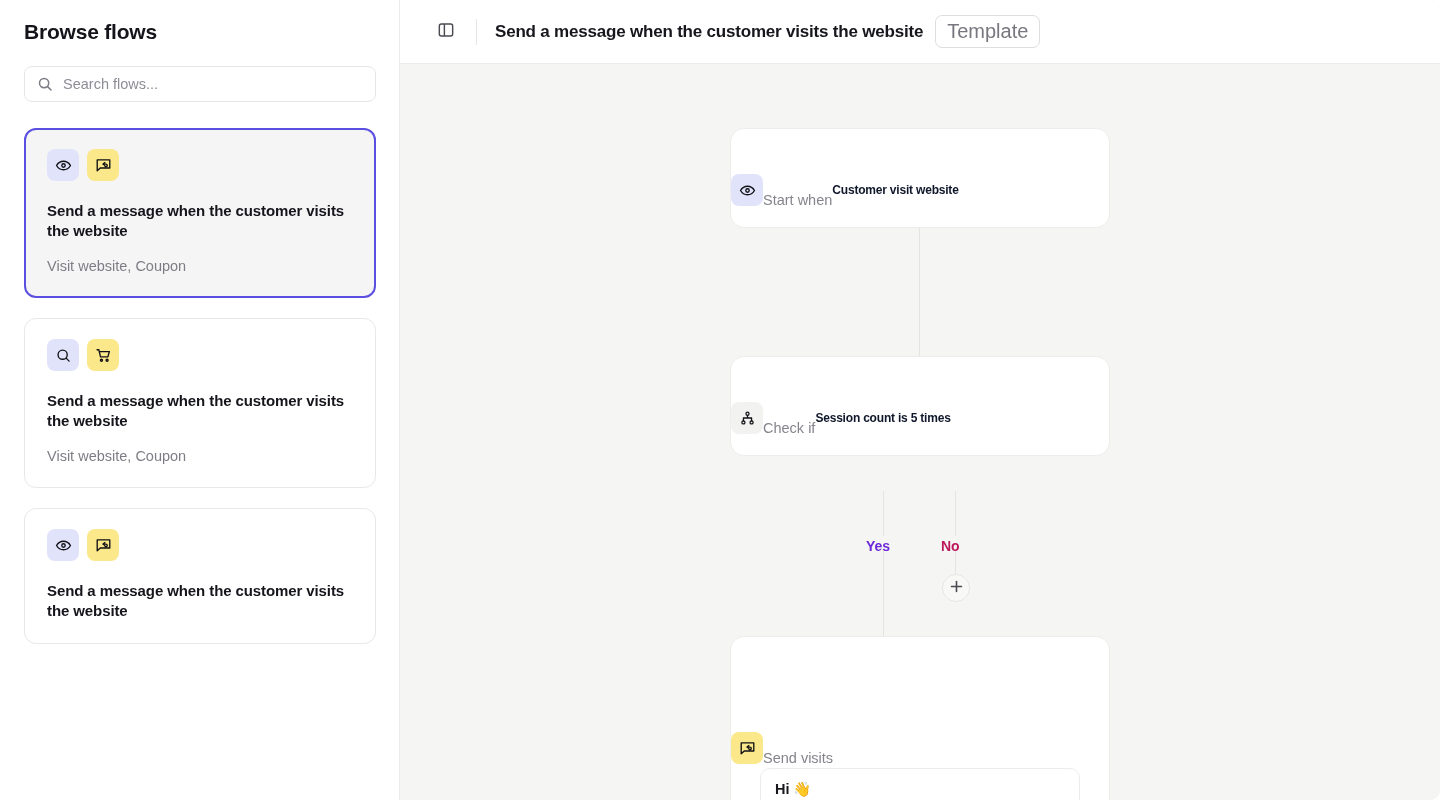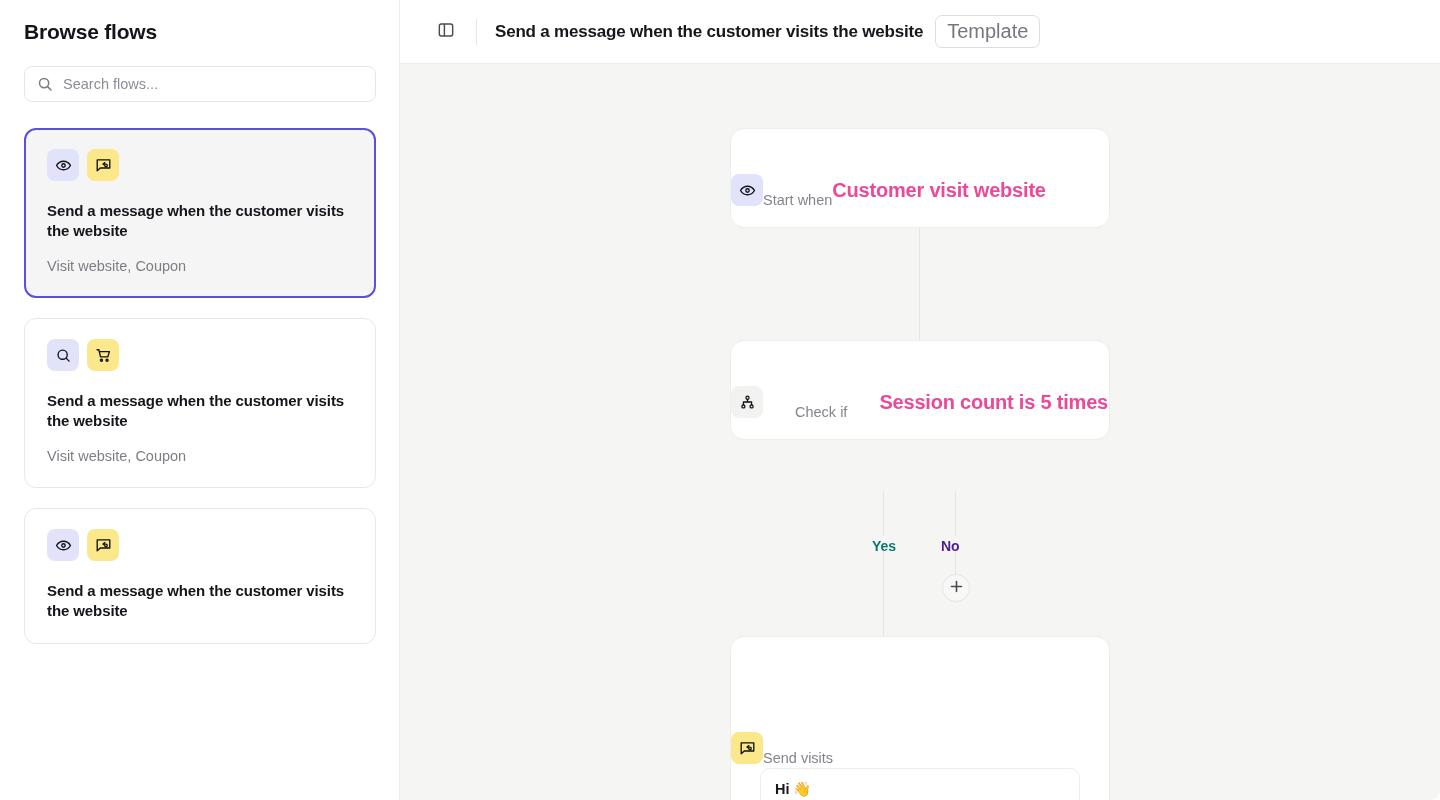--- a/index.html
+++ b/index.html
@@ -119,25 +119,25 @@
     position: absolute;
     background: #ffffff;
     border: 1px solid #ededeb;
     border-radius: 14px;
     box-sizing: border-box;
     display: flex; align-items: center;
     cursor: pointer;
   }
   .node-icon { margin-top: 0; }
   .node-kind { font-size: 14.5px; color: #84848c; margin-top: 20px; }
-  .node-label { font-size: 20px; font-weight: 700; color: #ec4899; letter-spacing: -0.2px; }
+  .node-label { font-size: 12px; font-weight: 700; color: #0f172a; letter-spacing: -0.2px; }
 
   .branch-label { position: absolute; font-size: 14px; font-weight: 700; letter-spacing: -0.1px; }
-  .branch-yes { color: #0f766e; margin-left: 6px; }
-  .branch-no { color: #4c1d95; }
+  .branch-yes { color: #6d28d9; }
+  .branch-no { color: #be185d; }
 
   .plus-btn {
     position: absolute;
     width: 28px; height: 28px; border-radius: 50%;
     background: #f8f8f7; border: 1px solid #e6e6e4;
     display: flex; align-items: center; justify-content: center;
     cursor: pointer; color: #4a4a52;
   }
 
   .msg-box {
@@ -257,21 +257,21 @@
         <span class="icon-tile tile-lav node-icon" style="width:32px;height:32px;">
           <svg width="17" height="17" viewBox="0 0 20 20" fill="none" stroke="#111116" stroke-width="1.6" stroke-linecap="round" stroke-linejoin="round">
             <path d="M1.8 10S4.7 5 10 5s8.2 5 8.2 5-2.9 5-8.2 5S1.8 10 1.8 10Z"></path>
               <circle cx="10" cy="10" r="2"></circle>
           </svg>
         </span>
         <div class="node-kind">Start when</div>
         <div class="node-label">Customer visit website</div>
       </div>
 
-      <div class="node" style="left:330px; top:276px; width:380px; height:100px; padding-top:24px;gap:32px;">
+      <div class="node" style="left:330px; top:292px; width:380px; height:100px; padding-top:24px;">
         <span class="icon-tile tile-gray node-icon" style="width:32px;height:32px;">
           <svg width="17" height="17" viewBox="0 0 20 20" fill="none" stroke="#111116" stroke-width="1.5" stroke-linecap="round" stroke-linejoin="round">
             <circle cx="10" cy="4.4" r="1.8"></circle>
               <circle cx="5.2" cy="14.6" r="1.8"></circle>
               <circle cx="14.8" cy="14.6" r="1.8"></circle>
             <path d="M10 6.2v3.2M5.2 12.8V9.4h9.6v3.4"></path>
           </svg>
         </span>
         <div class="node-kind">Check if</div>
         <div class="node-label">Session count is 5 times</div>

